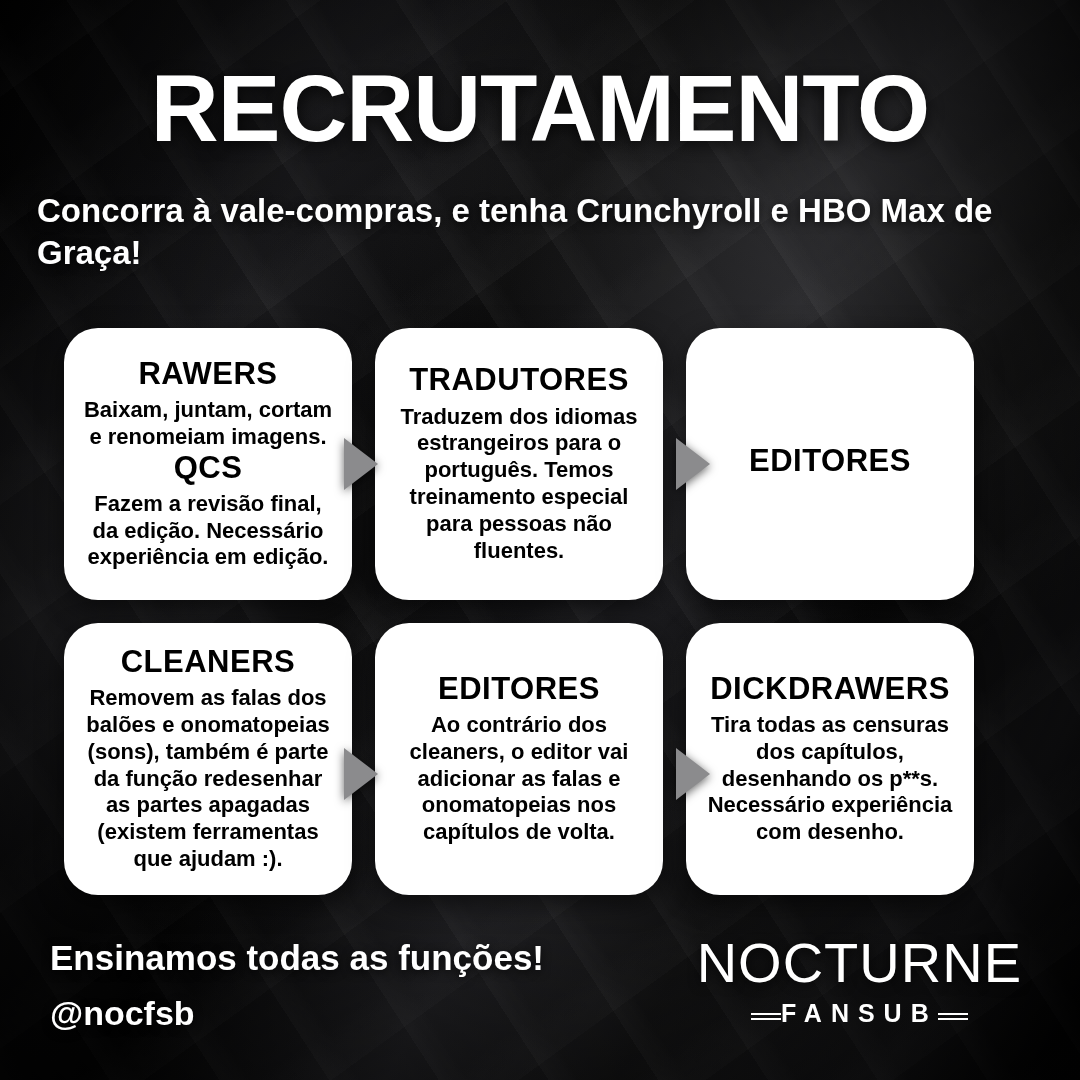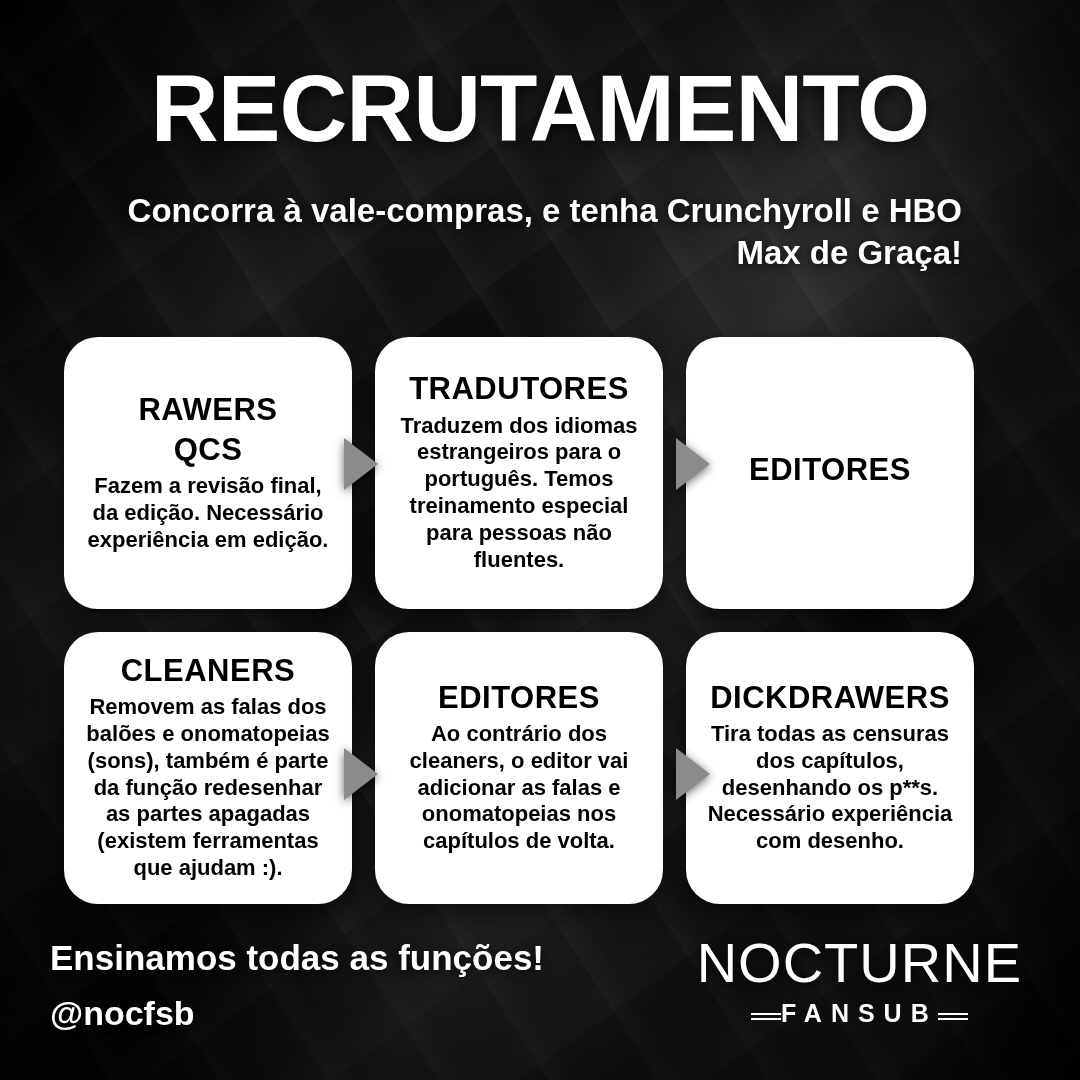--- a/index.html
+++ b/index.html
@@ -64,34 +64,34 @@
     font-weight: bold;
     letter-spacing: -1px;
     line-height: 1;
     text-shadow: 0 3px 16px rgba(0,0,0,.75);
   }
   .subtitle {
     position: absolute;
     top: 190px;
     left: 0;
     right: 0;
-    text-align: right;
+    text-align: left;
     color: #fff;
     font-size: 33px;
     font-weight: bold;
     line-height: 1.28;
     text-shadow: 0 2px 10px rgba(0,0,0,.75);
-    padding: 0 118px;
+    padding: 0 37px;
     box-sizing: border-box;
   }
 
   
   .grid {
     position: absolute;
-    top: 337px;
+    top: 328px;
     left: 64px;
     width: 952px;
     display: grid;
     grid-template-columns: repeat(3, 288px);
     grid-template-rows: 272px 272px;
     column-gap: 44px;
     row-gap: 38px;
     gap: 23px;
   }
   .card {
@@ -210,20 +210,21 @@
 
   <div class="content">
 
     <div class="title">RECRUTAMENTO</div>
     <div class="subtitle">Concorra à vale-compras, e tenha Crunchyroll e HBO Max de Graça!</div>
 
     <div class="grid">
 
       <div class="card">
         <h3>RAWERS</h3>
+        <p>Baixam, juntam, cortam e renomeiam imagens.</p>
         <h3 class="second">QCS</h3>
         <p>Fazem a revisão final, da edição. Necessário experiência em edição.</p>
       </div>
 
       <div class="card">
         <h3>TRADUTORES</h3>
         <p>Traduzem dos idiomas estrangeiros para o português. Temos treinamento especial para pessoas não fluentes.</p>
       </div>
 
       <div class="card">

